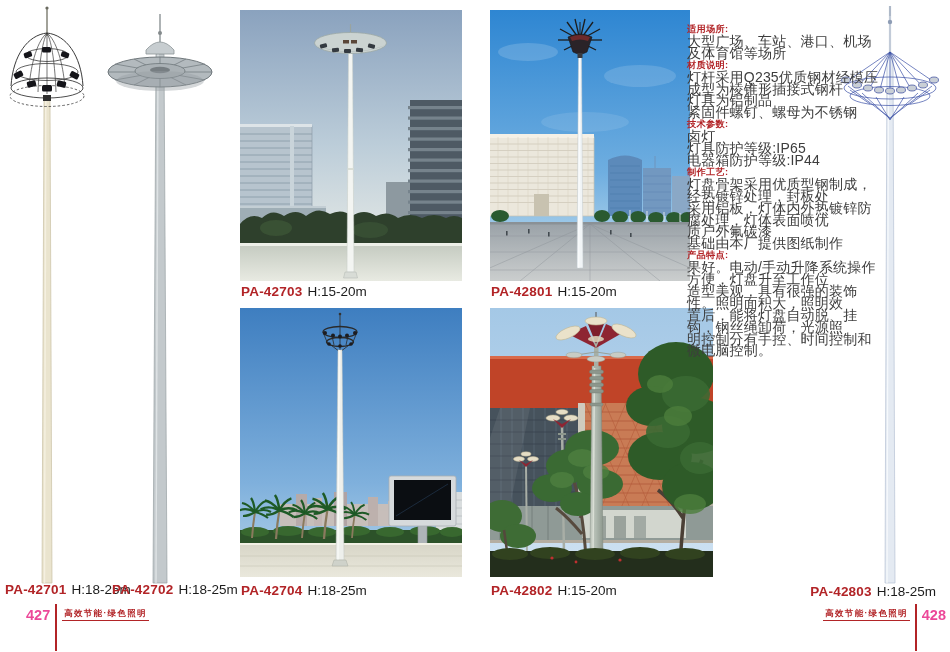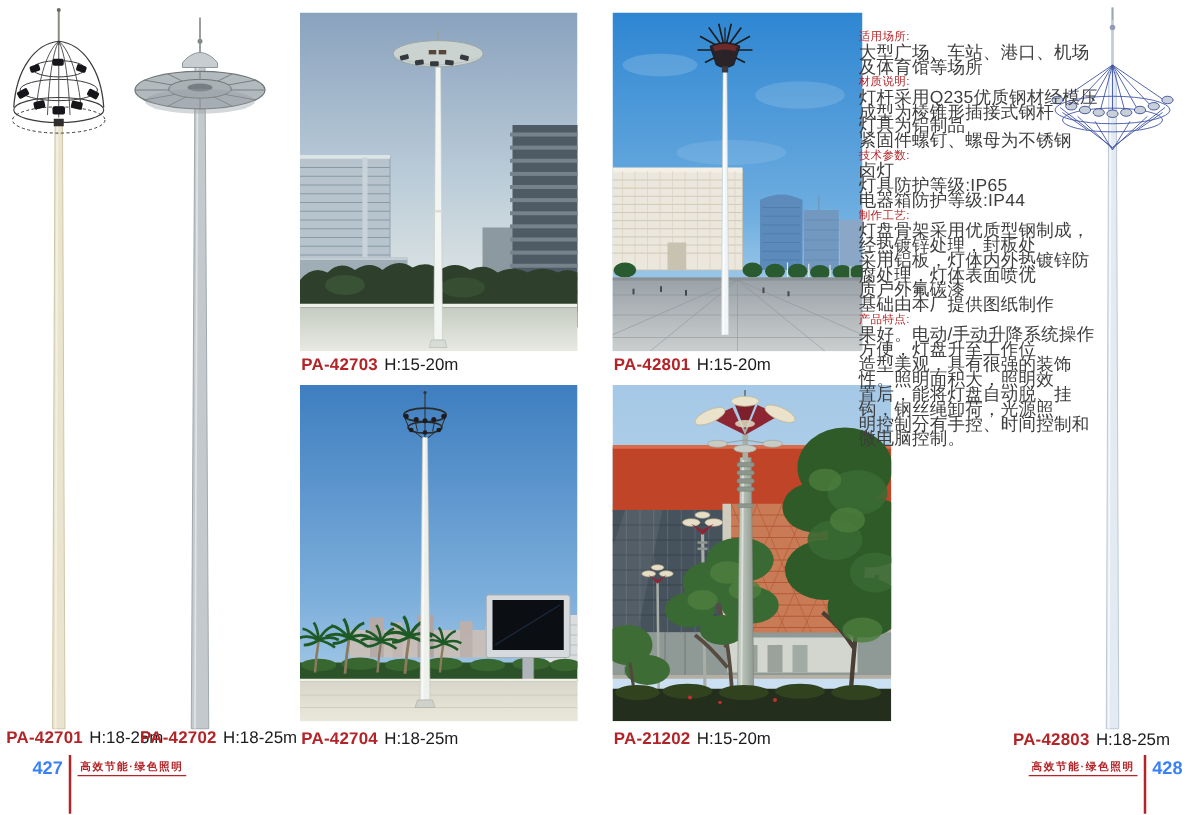--- a/index.html
+++ b/index.html
@@ -6,26 +6,26 @@
   #page {
     position:relative; width:950px; height:652px; background:#fff; overflow:hidden;
     font-family:"Liberation Sans","DejaVu Sans",sans-serif;
   }
   .art { position:absolute; }
   .art svg { display:block; }
   .plabel { position:absolute; white-space:nowrap; font-size:13.5px; line-height:15px; }
   .plabel .code { color:#B22427; font-weight:700; letter-spacing:0.2px; }
   .plabel .ht { color:#1c1c1c; margin-left:5px; }
   .info { position:absolute; left:687px; top:24px; width:194px; }
-  .info .t { color:#B22427; font-weight:400; font-size:9.2px; line-height:11.9px; letter-spacing:0.3px; }
+  .info .t { color:#B22427; font-weight:700; font-size:9.2px; line-height:11.9px; letter-spacing:0.3px; }
   .info .l { color:#3d3d3d; font-size:14px; line-height:11.9px; letter-spacing:0.2px; }
   .footer { position:absolute; top:604px; display:flex; align-items:flex-start; }
   .footer.fl { left:26px; }
   .footer.fr { right:4px; }
-  .fnum { font-size:14.5px; font-weight:700; color:#3b82f6; line-height:1; padding-top:4px; }
+  .fnum { font-size:14.5px; font-weight:700; color:#ec4899; line-height:1; padding-top:4px; }
   .fbar { width:2px; height:47px; background:#B22427; margin:0 5px; flex:0 0 auto; }
   .fslogan { font-size:8.5px; font-weight:700; color:#B22427; letter-spacing:1.3px;
              border-bottom:1.6px solid #B22427; padding:5px 2px 2px 2px; line-height:1; }
 </style>
 </head>
 <body>
 
 <div id="page">
 
   <div class="art" style="left:0;top:0;width:105px;height:584px">
@@ -629,21 +629,21 @@
   <div class="plabel" style="left:241px;top:284px">
     <span class="code">PA-42703</span><span class="ht">H:15-20m</span>
   </div>
   <div class="plabel" style="left:241px;top:583px">
     <span class="code">PA-42704</span><span class="ht">H:18-25m</span>
   </div>
   <div class="plabel" style="left:491px;top:284px">
     <span class="code">PA-42801</span><span class="ht">H:15-20m</span>
   </div>
   <div class="plabel" style="left:491px;top:583px">
-    <span class="code">PA-21202</span><span class="ht">H:15-20m</span>
+    <span class="code">PA-42802</span><span class="ht">H:15-20m</span>
   </div>
   <div class="plabel" style="right:14px;top:584px">
     <span class="code">PA-42803</span><span class="ht">H:18-25m</span>
   </div>
 
   <div class="footer fl">
     <span class="fnum">427</span>
     <span class="fbar"></span>
     <span class="fslogan">高效节能·绿色照明</span>
   </div>

